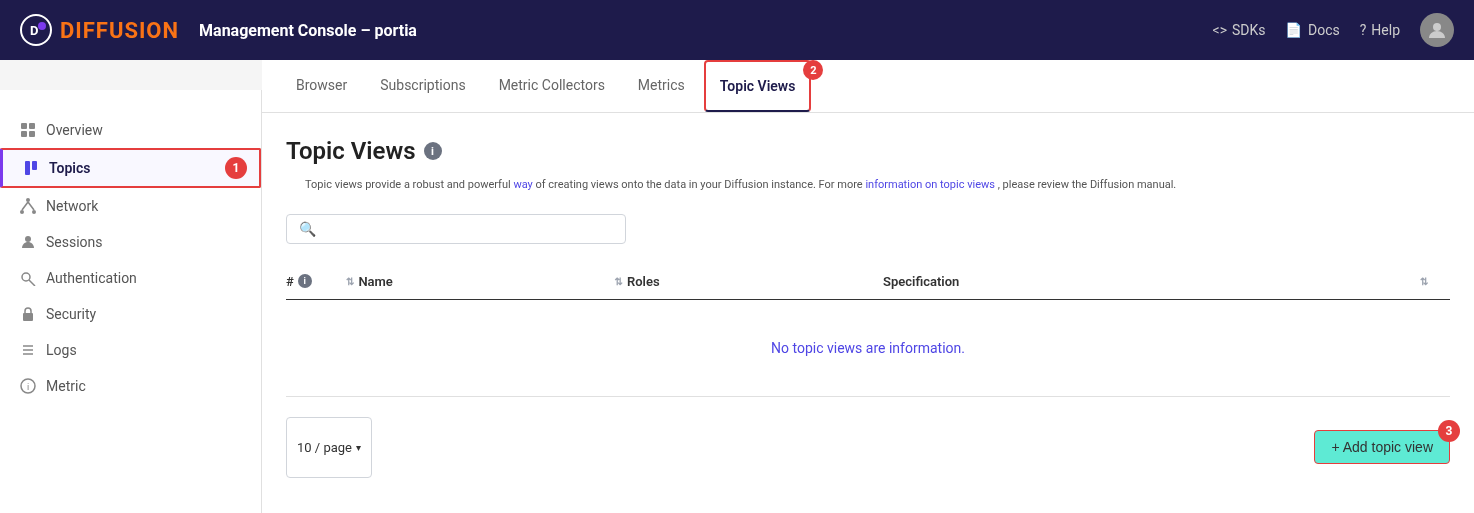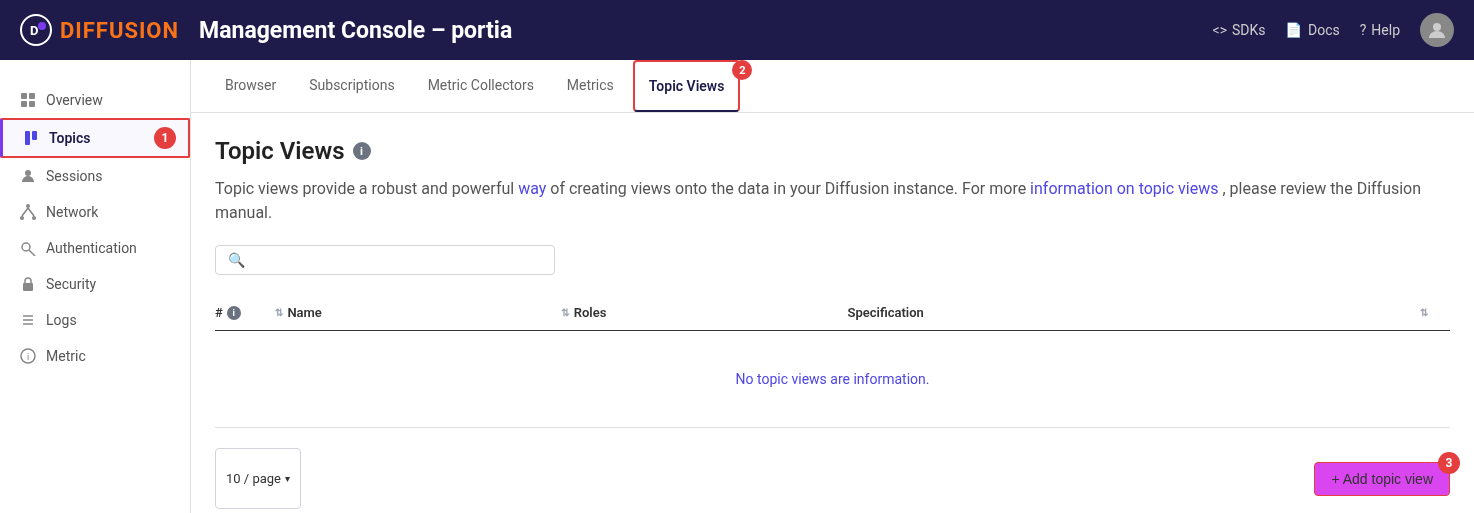--- a/index.html
+++ b/index.html
@@ -12,35 +12,36 @@
       height: 60px;
       display: flex;
       align-items: center;
       padding: 0 20px;
       justify-content: space-between;
     }
     .header-left { display: flex; align-items: center; gap: 20px; }
     .logo { display: flex; align-items: center; gap: 8px; }
     .logo-text { font-size: 22px; font-weight: bold; color: #f97316; letter-spacing: 1px; }
     .logo-icon { width: 32px; height: 32px; }
-    .header-title { font-size: 23px; font-weight: bold; color: white; }
+    .header-title { font-size: 16px; font-weight: bold; color: white; }
     .header-right { display: flex; align-items: center; gap: 20px; }
     .header-link { color: #ccc; text-decoration: none; display: flex; align-items: center; gap: 5px; font-size: 14px; cursor: pointer; }
     .avatar { width: 34px; height: 34px; border-radius: 50%; background: #888; display: flex; align-items: center; justify-content: center; cursor: pointer; }
 
     
     .main-layout { display: flex; height: calc(513px - 60px); }
 
     
     .sidebar {
-      width: 191px;
+      width: 262px;
       background: white;
       border-right: 1px solid #e0e0e0;
       padding: 22px 0;
       flex-shrink: 0;
+      margin-top: 30px;
     }
     .sidebar-item {
       display: flex;
       align-items: center;
       gap: 10px;
       padding: 10px 20px;
       cursor: pointer;
       color: #555;
       font-size: 14px;
       position: relative;
@@ -99,21 +100,21 @@
     .tab-highlight {
       border: 2px solid #e53e3e;
       border-radius: 4px;
     }
 
     
     .page-content { padding: 24px 24px; }
     .page-title { display: flex; align-items: center; gap: 8px; font-size: 24px; font-weight: 600; color: #222; margin-bottom: 12px; }
     .info-icon { width: 18px; height: 18px; border-radius: 50%; background: #6b7280; color: white; display: flex; align-items: center; justify-content: center; font-size: 11px; font-weight: bold; cursor: pointer; flex-shrink: 0; }
 
-    .description { font-size: 16px; color: #555; margin-bottom: 20px; line-height: 1.5; }
+    .description { font-size: 11px; color: #555; margin-bottom: 20px; line-height: 1.5; margin-left: 19px; }
     .description a { color: #4f46e5; text-decoration: none; }
 
     
     .search-container {
       display: flex;
       align-items: center;
       border: 1px solid #d1d5db;
       border-radius: 4px;
       padding: 6px 12px;
       width: 340px;
@@ -168,21 +169,21 @@
       padding: 22px 10px;
       font-size: 13px;
       cursor: pointer;
       background: white;
       color: #333;
     }
 
     .add-btn-container { position: relative; }
     .add-btn {
       border: 1px solid #e53e3e;
-      background: #d946ef;
+      background: #5eead4;
       color: #333;
       padding: 8px 16px;
       border-radius: 4px;
       cursor: pointer;
       font-size: 14px;
       display: flex;
       align-items: center;
       gap: 4px;
     }
     .btn-badge {
@@ -284,38 +285,38 @@
             <rect x="9" y="1" width="5" height="9" fill="currentColor" rx="1"></rect>
           </svg>
       </span>
       <span>Topics</span>
       <div class="sidebar-ext-badge">1</div>
     </div>
 
     <div class="sidebar-item">
       <span class="icon">
         <svg width="16" height="16" viewBox="0 0 16 16">
-            <circle cx="8" cy="5" r="3" fill="currentColor"></circle>
-            <path d="M2 14c0-3.3 2.7-6 6-6s6 2.7 6 6" fill="currentColor"></path>
-          </svg>
-      </span>
-      <span>Sessions</span>
-    </div>
-
-    <div class="sidebar-item">
-      <span class="icon">
-        <svg width="16" height="16" viewBox="0 0 16 16">
             <circle cx="8" cy="2" r="2" fill="currentColor"></circle>
             <circle cx="2" cy="14" r="2" fill="currentColor"></circle>
             <circle cx="14" cy="14" r="2" fill="currentColor"></circle>
             <line x1="8" y1="4" x2="2" y2="12" stroke="currentColor" stroke-width="1.5"></line>
             <line x1="8" y1="4" x2="14" y2="12" stroke="currentColor" stroke-width="1.5"></line>
           </svg>
       </span>
       <span>Network</span>
+    </div>
+
+    <div class="sidebar-item">
+      <span class="icon">
+        <svg width="16" height="16" viewBox="0 0 16 16">
+            <circle cx="8" cy="5" r="3" fill="currentColor"></circle>
+            <path d="M2 14c0-3.3 2.7-6 6-6s6 2.7 6 6" fill="currentColor"></path>
+          </svg>
+      </span>
+      <span>Sessions</span>
     </div>
 
     <div class="sidebar-item">
       <span class="icon">
         <svg width="16" height="16" viewBox="0 0 16 16">
             <circle cx="6" cy="7" r="4" fill="none" stroke="currentColor" stroke-width="1.5"></circle>
             <line x1="9" y1="10" x2="15" y2="16" stroke="currentColor" stroke-width="1.5"></line>
           </svg>
       </span>
       <span>Authentication</span>

